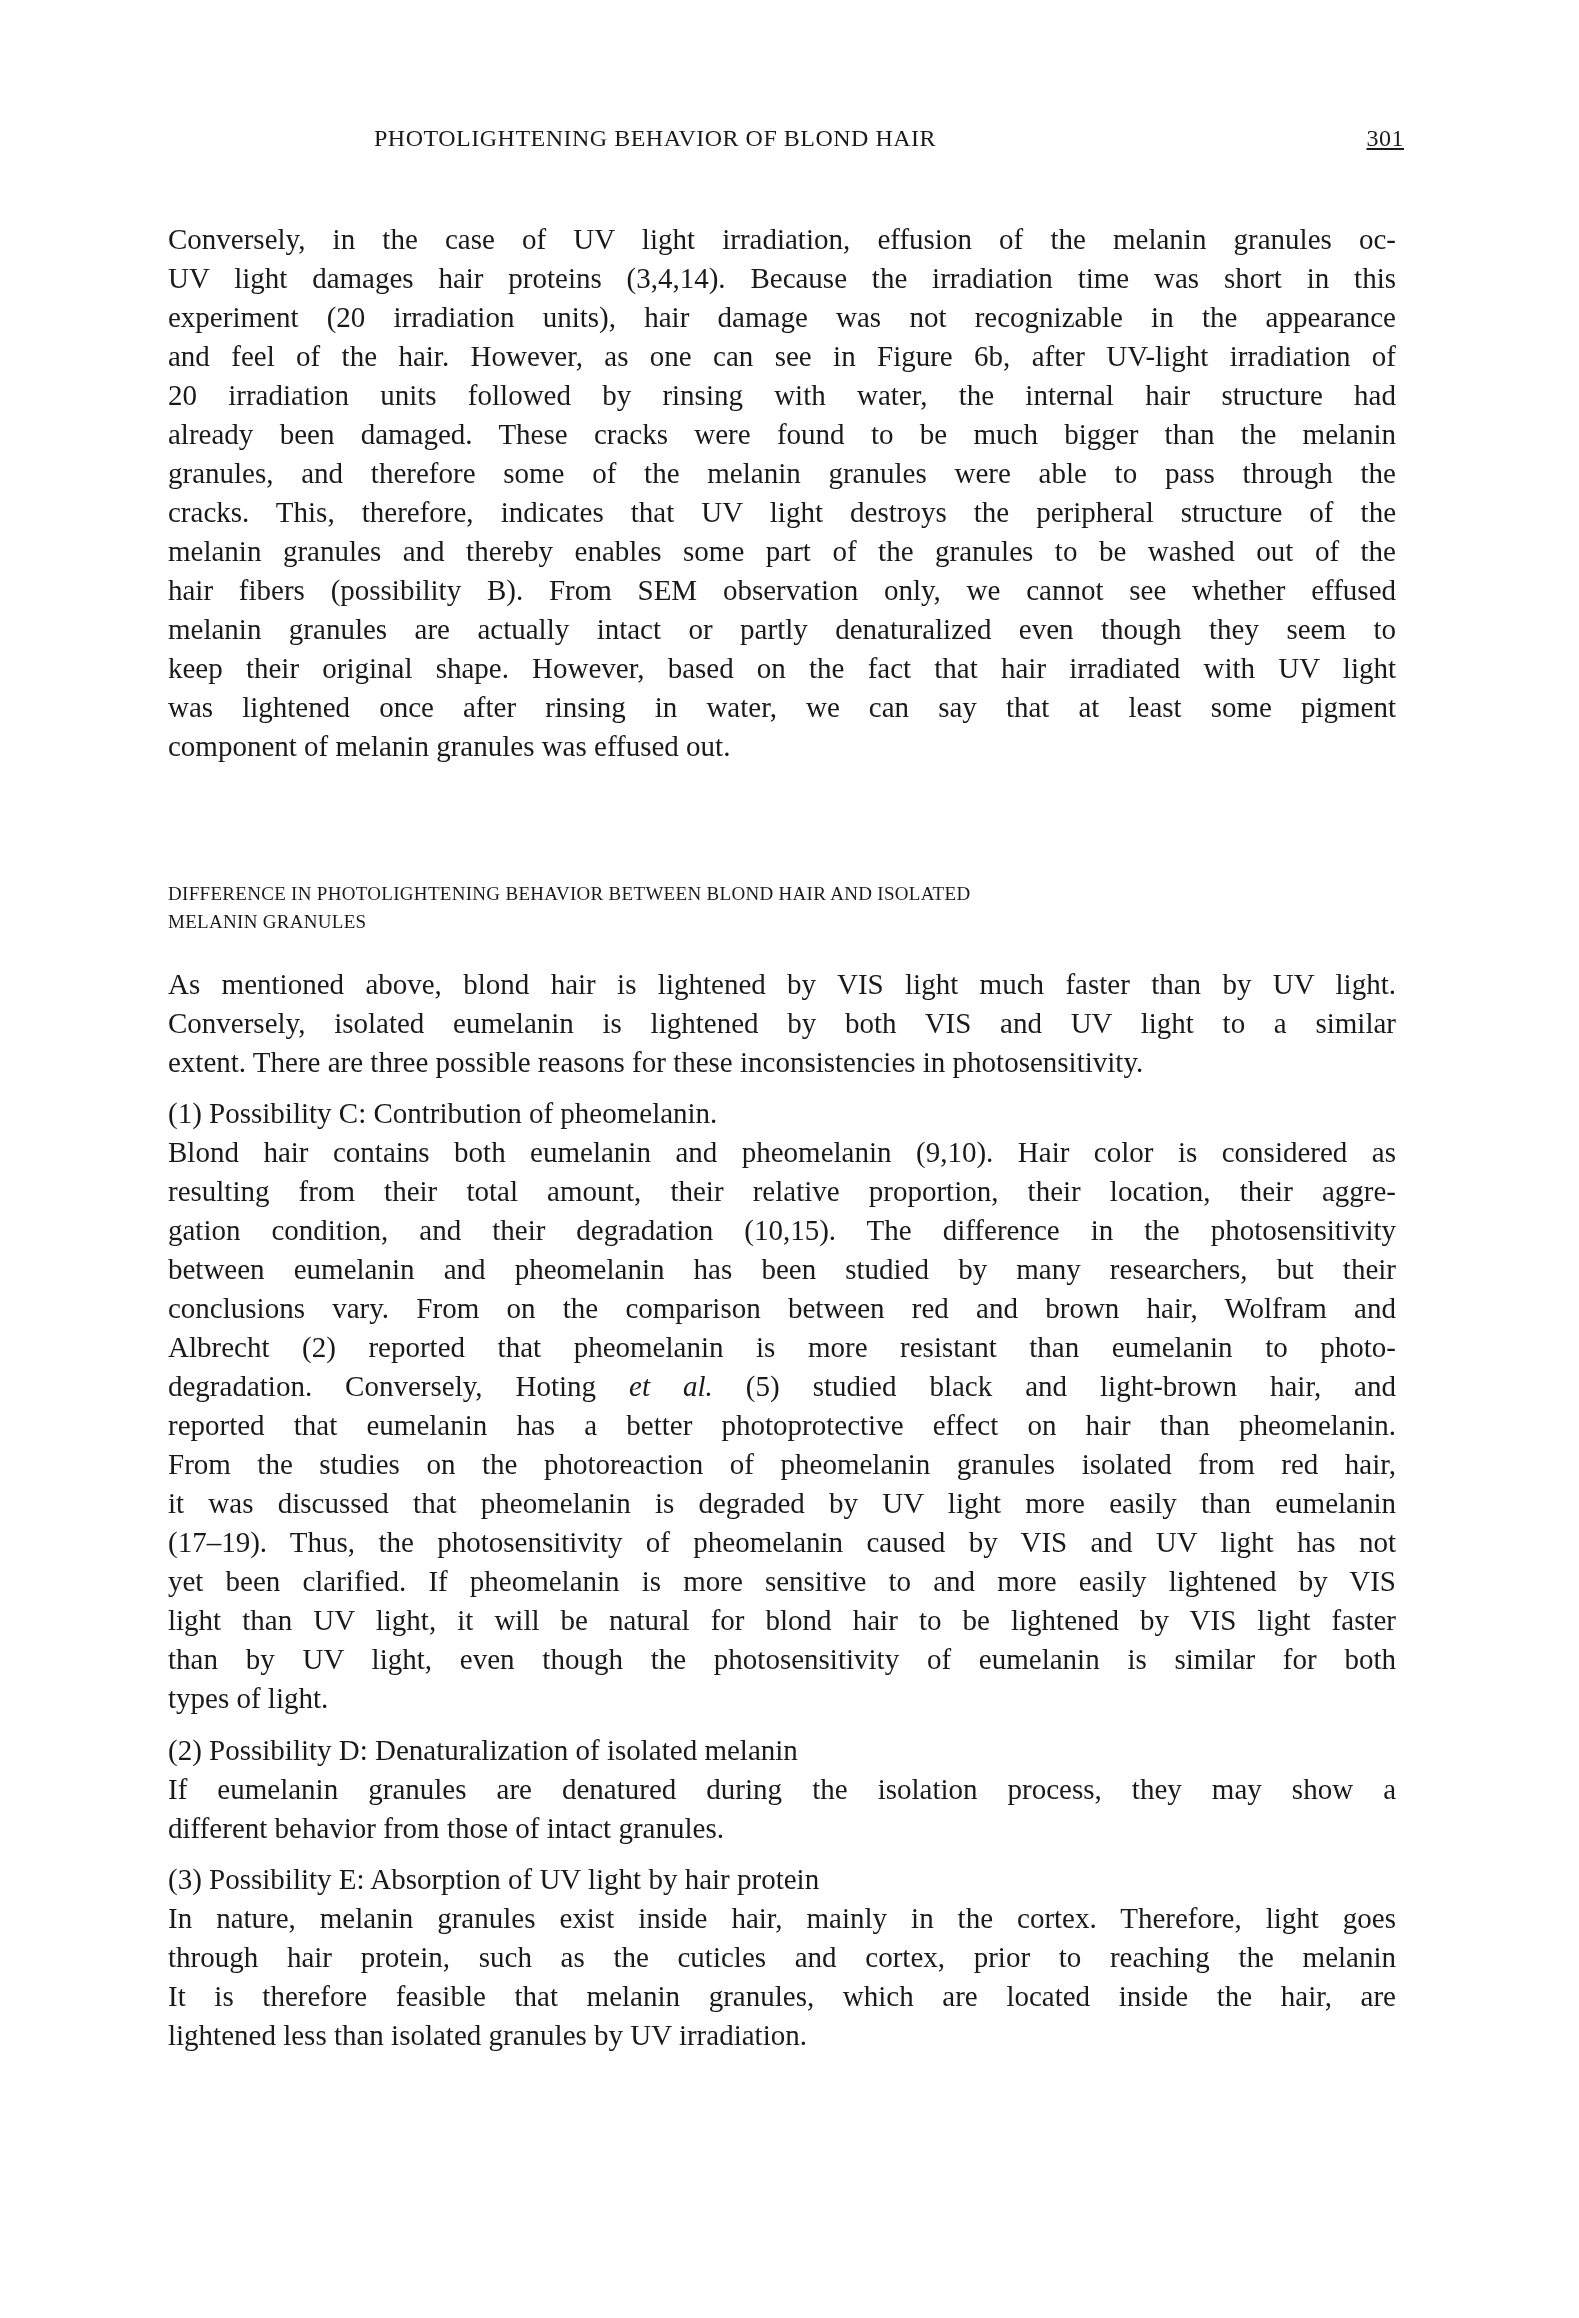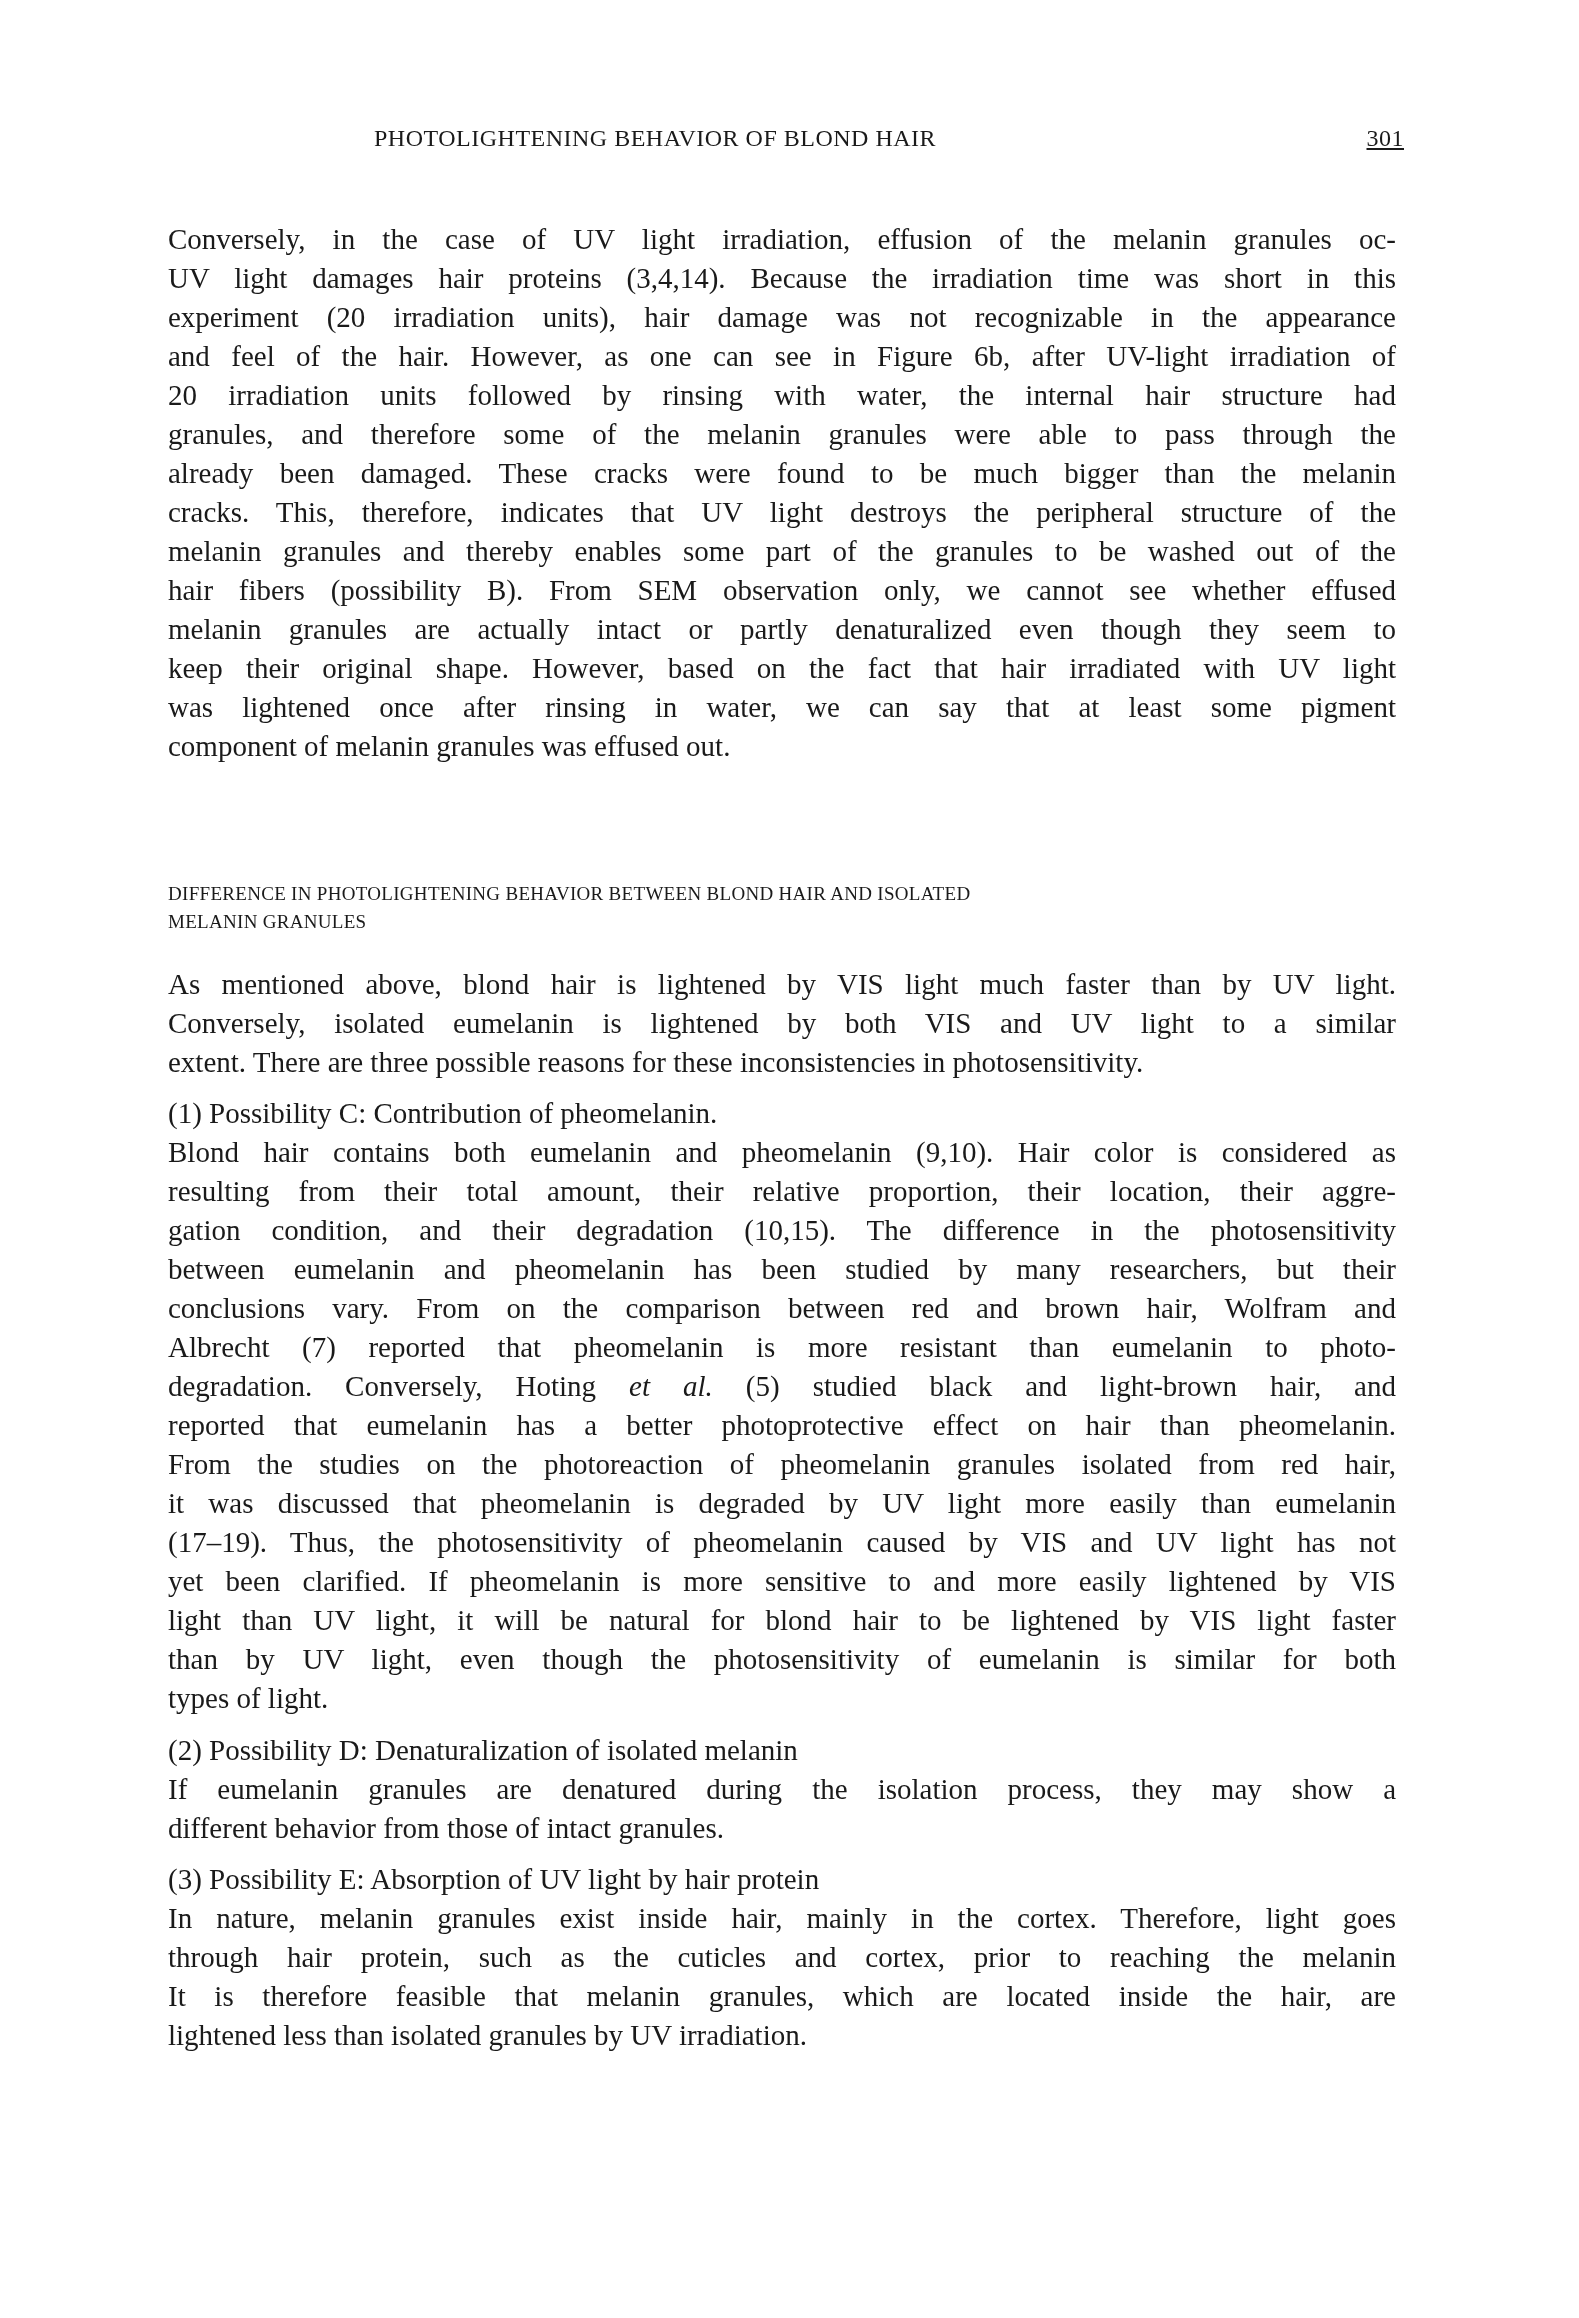--- a/index.html
+++ b/index.html
@@ -79,22 +79,22 @@
   <span class="title">PHOTOLIGHTENING BEHAVIOR OF BLOND HAIR</span>
   <span class="page-number">301</span>
 </div>
 
 <div class="column para1">
   <span class="line">Conversely, in the case of UV light irradiation, effusion of the melanin granules oc-</span>
   <span class="line">UV light damages hair proteins (3,4,14). Because the irradiation time was short in this</span>
   <span class="line">experiment (20 irradiation units), hair damage was not recognizable in the appearance</span>
   <span class="line">and feel of the hair. However, as one can see in Figure 6b, after UV-light irradiation of</span>
   <span class="line">20 irradiation units followed by rinsing with water, the internal hair structure had</span>
+  <span class="line">already been damaged. These cracks were found to be much bigger than the melanin</span>
   <span class="line">granules, and therefore some of the melanin granules were able to pass through the</span>
-  <span class="line">already been damaged. These cracks were found to be much bigger than the melanin</span>
   <span class="line">cracks. This, therefore, indicates that UV light destroys the peripheral structure of the</span>
   <span class="line">melanin granules and thereby enables some part of the granules to be washed out of the</span>
   <span class="line">hair fibers (possibility B). From SEM observation only, we cannot see whether effused</span>
   <span class="line">melanin granules are actually intact or partly denaturalized even though they seem to</span>
   <span class="line">keep their original shape. However, based on the fact that hair irradiated with UV light</span>
   <span class="line">was lightened once after rinsing in water, we can say that at least some pigment</span>
   <span class="line last">component of melanin granules was effused out.</span>
 </div>
 
 <div class="column section-heading">
@@ -105,21 +105,21 @@
 <div class="column para2" id="section-body">
     <span class="line">As mentioned above, blond hair is lightened by VIS light much faster than by UV light.</span>
     <span class="line">Conversely, isolated eumelanin is lightened by both VIS and UV light to a similar</span>
     <span class="line last">extent. There are three possible reasons for these inconsistencies in photosensitivity.</span>
     <span class="line last" style="margin-top: 12.3px;">(1) Possibility C: Contribution of pheomelanin.</span>
     <span class="line">Blond hair contains both eumelanin and pheomelanin (9,10). Hair color is considered as</span>
     <span class="line">resulting from their total amount, their relative proportion, their location, their aggre-</span>
     <span class="line">gation condition, and their degradation (10,15). The difference in the photosensitivity</span>
     <span class="line">between eumelanin and pheomelanin has been studied by many researchers, but their</span>
     <span class="line">conclusions vary. From on the comparison between red and brown hair, Wolfram and</span>
-    <span class="line">Albrecht (7) reported that pheomelanin is more resistant than eumelanin to photo-</span>
+    <span class="line">Albrecht (2) reported that pheomelanin is more resistant than eumelanin to photo-</span>
     <span class="line"><span>degradation. Conversely, Hoting </span><span class="it">et al.</span><span> (5) studied black and light-brown hair, and</span></span>
     <span class="line">reported that eumelanin has a better photoprotective effect on hair than pheomelanin.</span>
     <span class="line">From the studies on the photoreaction of pheomelanin granules isolated from red hair,</span>
     <span class="line">it was discussed that pheomelanin is degraded by UV light more easily than eumelanin</span>
     <span class="line">(17–19). Thus, the photosensitivity of pheomelanin caused by VIS and UV light has not</span>
     <span class="line">yet been clarified. If pheomelanin is more sensitive to and more easily lightened by VIS</span>
     <span class="line">light than UV light, it will be natural for blond hair to be lightened by VIS light faster</span>
     <span class="line">than by UV light, even though the photosensitivity of eumelanin is similar for both</span>
     <span class="line last">types of light.</span>
     <span class="line last" style="margin-top: 12.3px;">(2) Possibility D: Denaturalization of isolated melanin</span>

